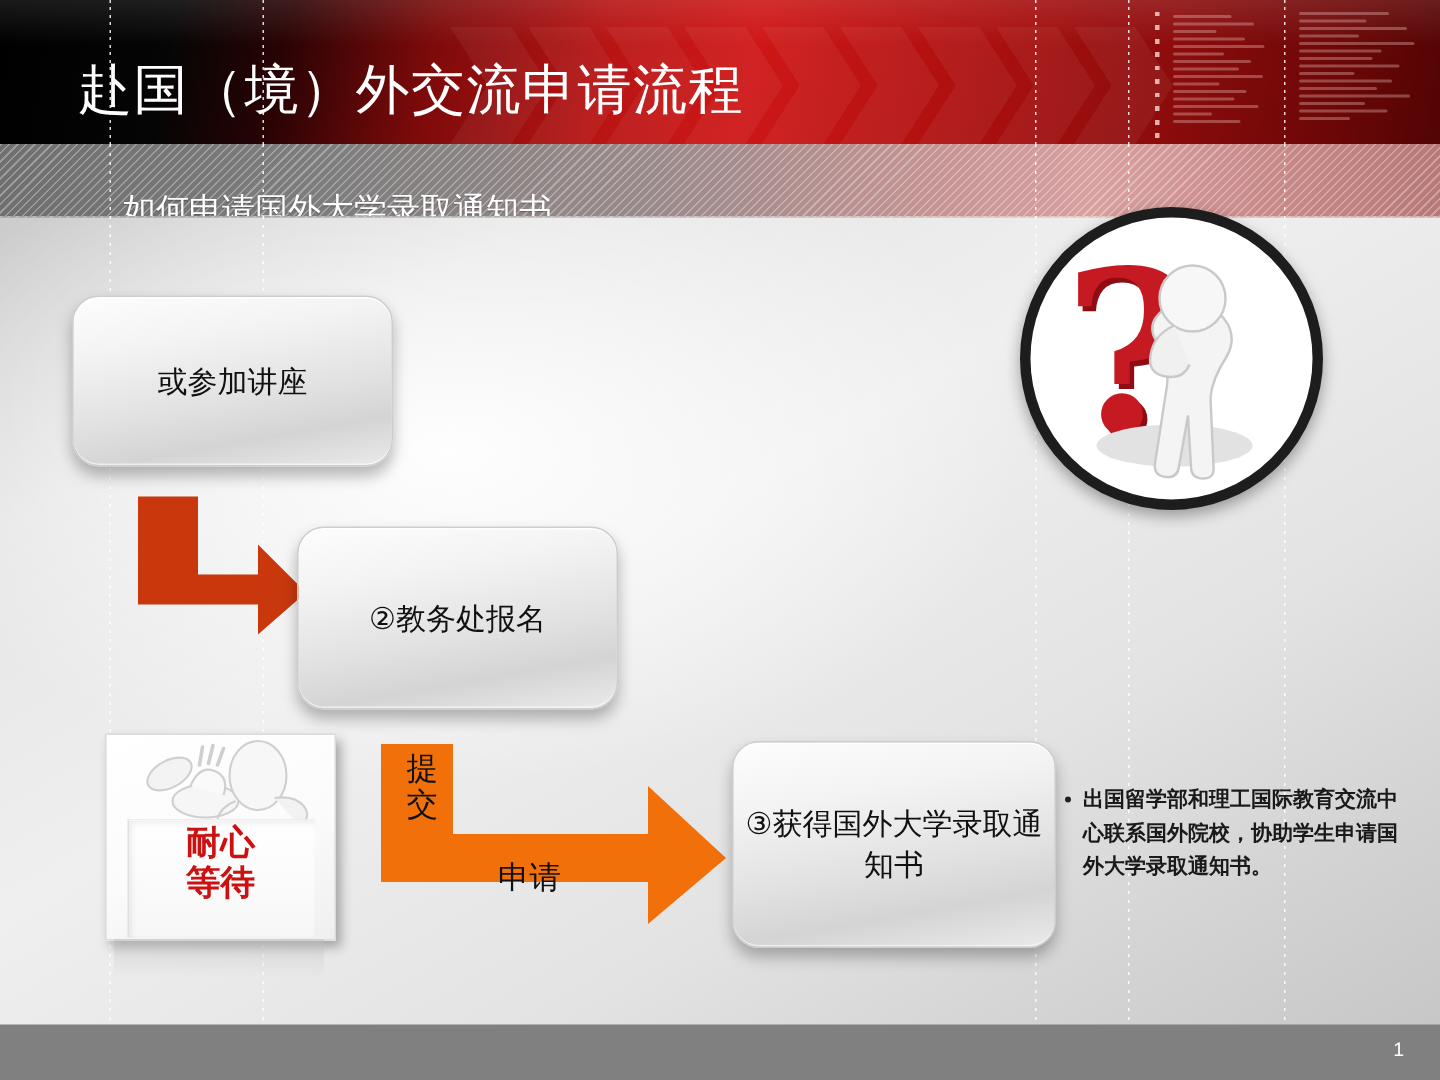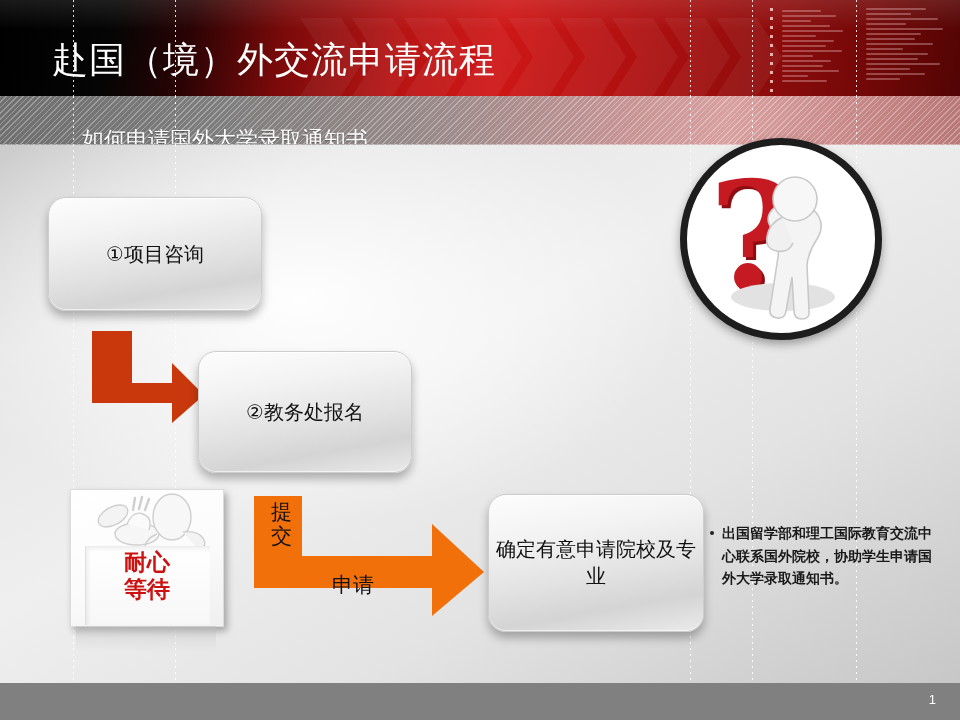--- a/index.html
+++ b/index.html
@@ -181,21 +181,21 @@
     <div class="qmark">?</div>
     <svg width="176" height="176" viewBox="0 0 176 176" style="position:absolute;left:0;top:0">
       <ellipse cx="96" cy="152" rx="52" ry="14" fill="#e2e2e2"></ellipse>
       <path d="M88 62 q20 -14 38 2 q14 14 4 30 q-9 14 -10 26 l2 46 q1 8 -7 8 q-8 0 -8 -8 l-2 -34 l-6 34 q-1 8 -9 7 q-8 -1 -7 -9 l8 -52 q2 -18 -6 -28 q-9 -12 3 -22 z" fill="#f4f4f4" stroke="#c9c9c9" stroke-width="1.6"></path>
       <circle cx="108" cy="54" r="22" fill="#f7f7f7" stroke="#c9c9c9" stroke-width="1.6"></circle>
       <path d="M96 72 q-14 6 -16 20 q-2 12 10 14 q12 2 16 -8" fill="#f0f0f0" stroke="#c9c9c9" stroke-width="1.6"></path>
     </svg>
   </div>
 
   <div class="node" id="node1">
-    <span>①项目咨询</span>
+    <span>或参加讲座</span>
   </div>
 
 
   <svg class="elbow" id="arrow1" viewBox="0 0 120 98">
     <path d="M4 4 H44 V56 H84 V36 L116 68 L84 96 V76 H4 Z" fill="#c9380d"></path>
   </svg>
 
   <div class="node" id="node2">
     <span>②教务处报名</span>
   </div>
@@ -223,21 +223,21 @@
     <path d="M6 4 H54 V64 H184 V32 L236 80 L184 124 V96 H6 Z" fill="#f2700a"></path>
   </svg>
   <div class="alabel" id="lab-submit">
     <span>提交</span>
   </div>
   <div class="alabel" id="lab-apply">
     <span>申请</span>
   </div>
 
   <div class="node" id="node3">
-    <span>确定有意申请院校及专业</span>
+    <span>③获得国外大学录取通知书</span>
   </div>
 
   <div class="bullets" id="b3">
     <p>出国留学部和理工国际教育交流中心联系国外院校，协助学生申请国外大学录取通知书。</p>
   </div>
 
   <div class="footer">
     <div class="pagenum">1</div>
   </div>
 

